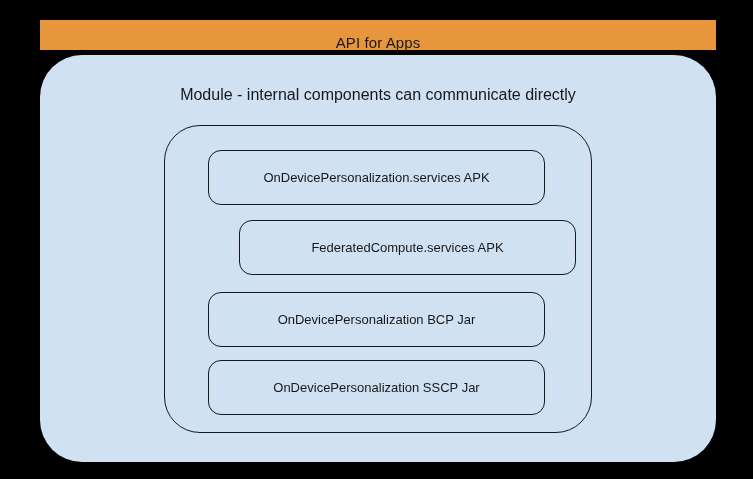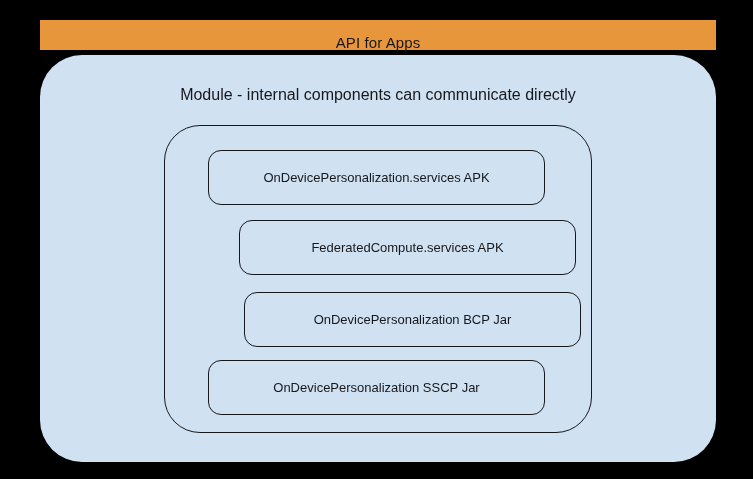--- a/index.html
+++ b/index.html
@@ -85,21 +85,21 @@
     background: transparent;
   }
   .component-box-label {
     font-size: 13px;
     color: #16181C;
     line-height: 1;
     white-space: nowrap;
   }
   .box-pos-0 { top: 95px; }
   .box-pos-1 { top: 165px; margin-left: 31px; }
-  .box-pos-2 { top: 237px; margin-left: 36px; }
+  .box-pos-2 { top: 237px; }
   .box-pos-3 { top: 305px; }
 </style>
 </head>
 <body>
 
 <div id="canvas">
 
   <div class="api-banner">
     <span class="api-banner-label">API for Apps</span>
   </div>

